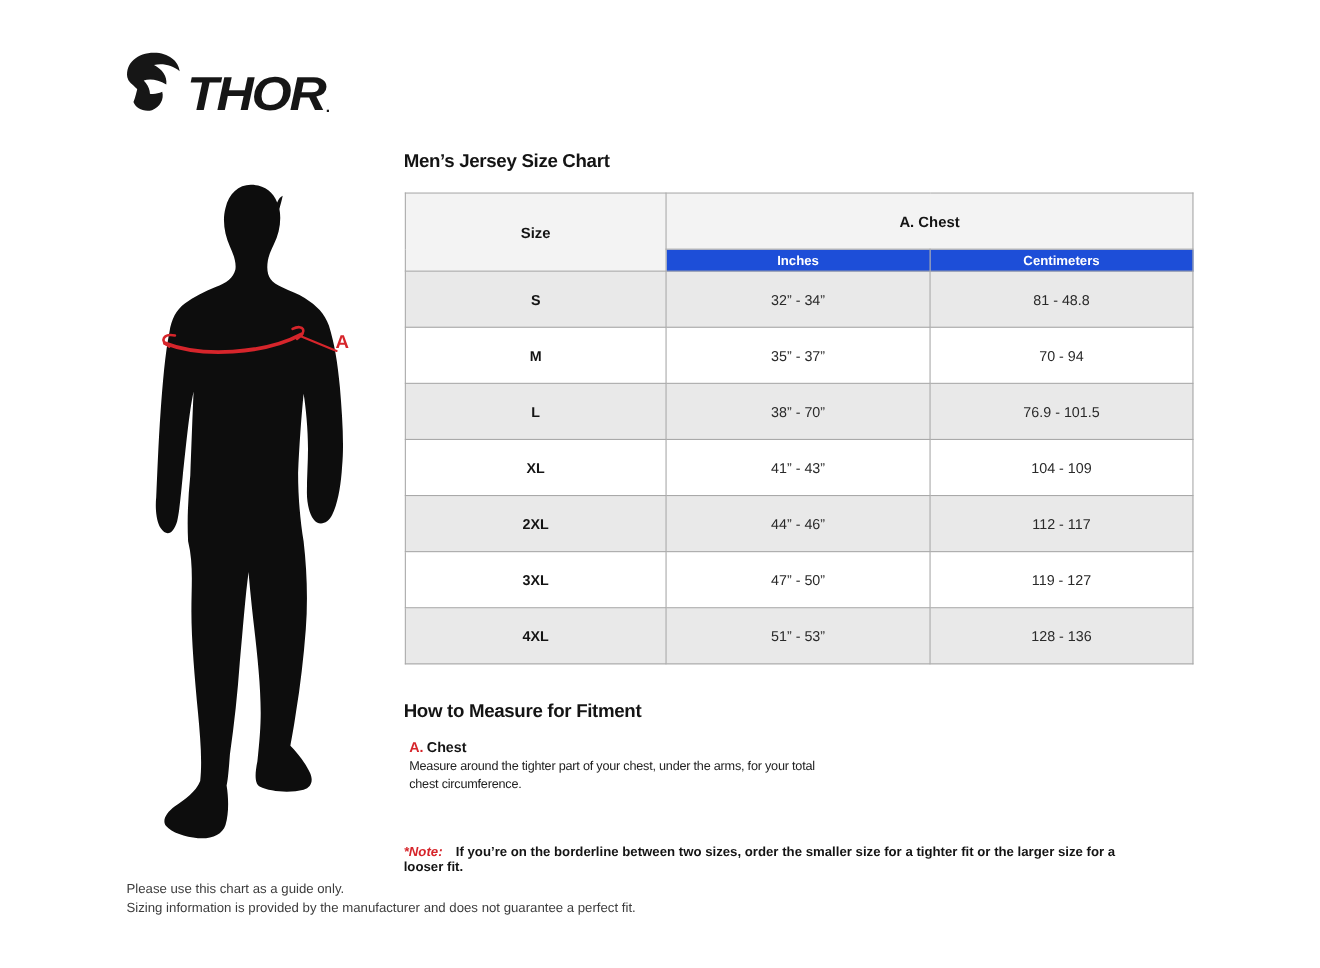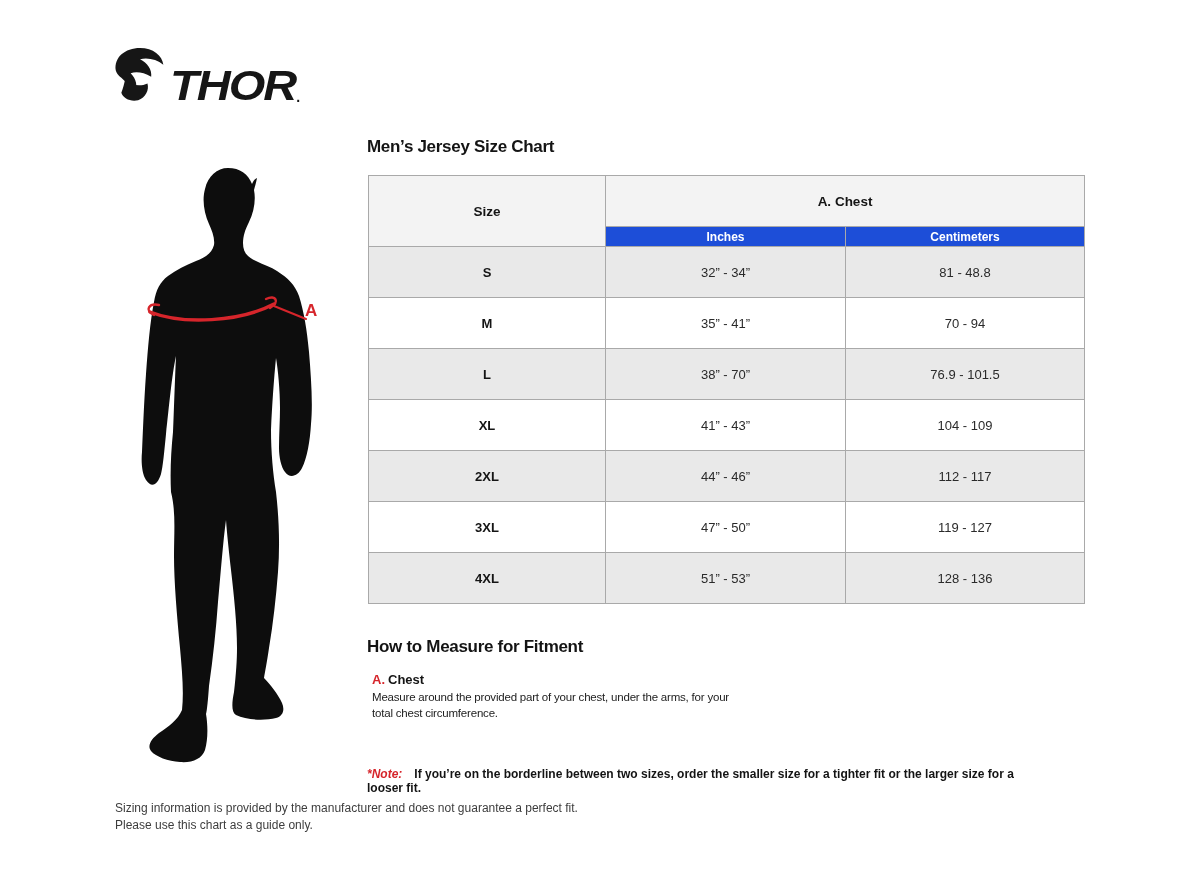--- a/index.html
+++ b/index.html
@@ -126,21 +126,21 @@
       </tr>
     </thead>
     <tbody>
       <tr>
         <td class="size-cell">S</td>
         <td>32” - 34”</td>
         <td>81 - 48.8</td>
       </tr>
       <tr>
         <td class="size-cell">M</td>
-        <td>35” - 41”</td>
+        <td>35” - 37”</td>
         <td>70 - 94</td>
       </tr>
       <tr>
         <td class="size-cell">L</td>
         <td>38” - 70”</td>
         <td>76.9 - 101.5</td>
       </tr>
       <tr>
         <td class="size-cell">XL</td>
         <td>41” - 43”</td>
@@ -163,25 +163,25 @@
       </tr>
     </tbody>
   </table>
 
   <div class="howto-title">How to Measure for Fitment</div>
 
   <div class="measure-item">
     <div class="measure-head">
       <span class="letter">A.</span><span>Chest</span>
     </div>
-    <div class="measure-desc">Measure around the provided part of your chest, under the arms, for your total chest circumference.</div>
+    <div class="measure-desc">Measure around the tighter part of your chest, under the arms, for your total chest circumference.</div>
   </div>
 
   <div class="note-line">
     <span class="note-label">*Note:</span><span>If you’re on the borderline between two sizes, order the smaller size for a tighter fit or the larger size for a looser fit.</span>
   </div>
 
   <div class="footer">
+    <div>Please use this chart as a guide only.</div>
     <div>Sizing information is provided by the manufacturer and does not guarantee a perfect fit.</div>
-    <div>Please use this chart as a guide only.</div>
   </div>
 
 </div>
 
 </body></html>

